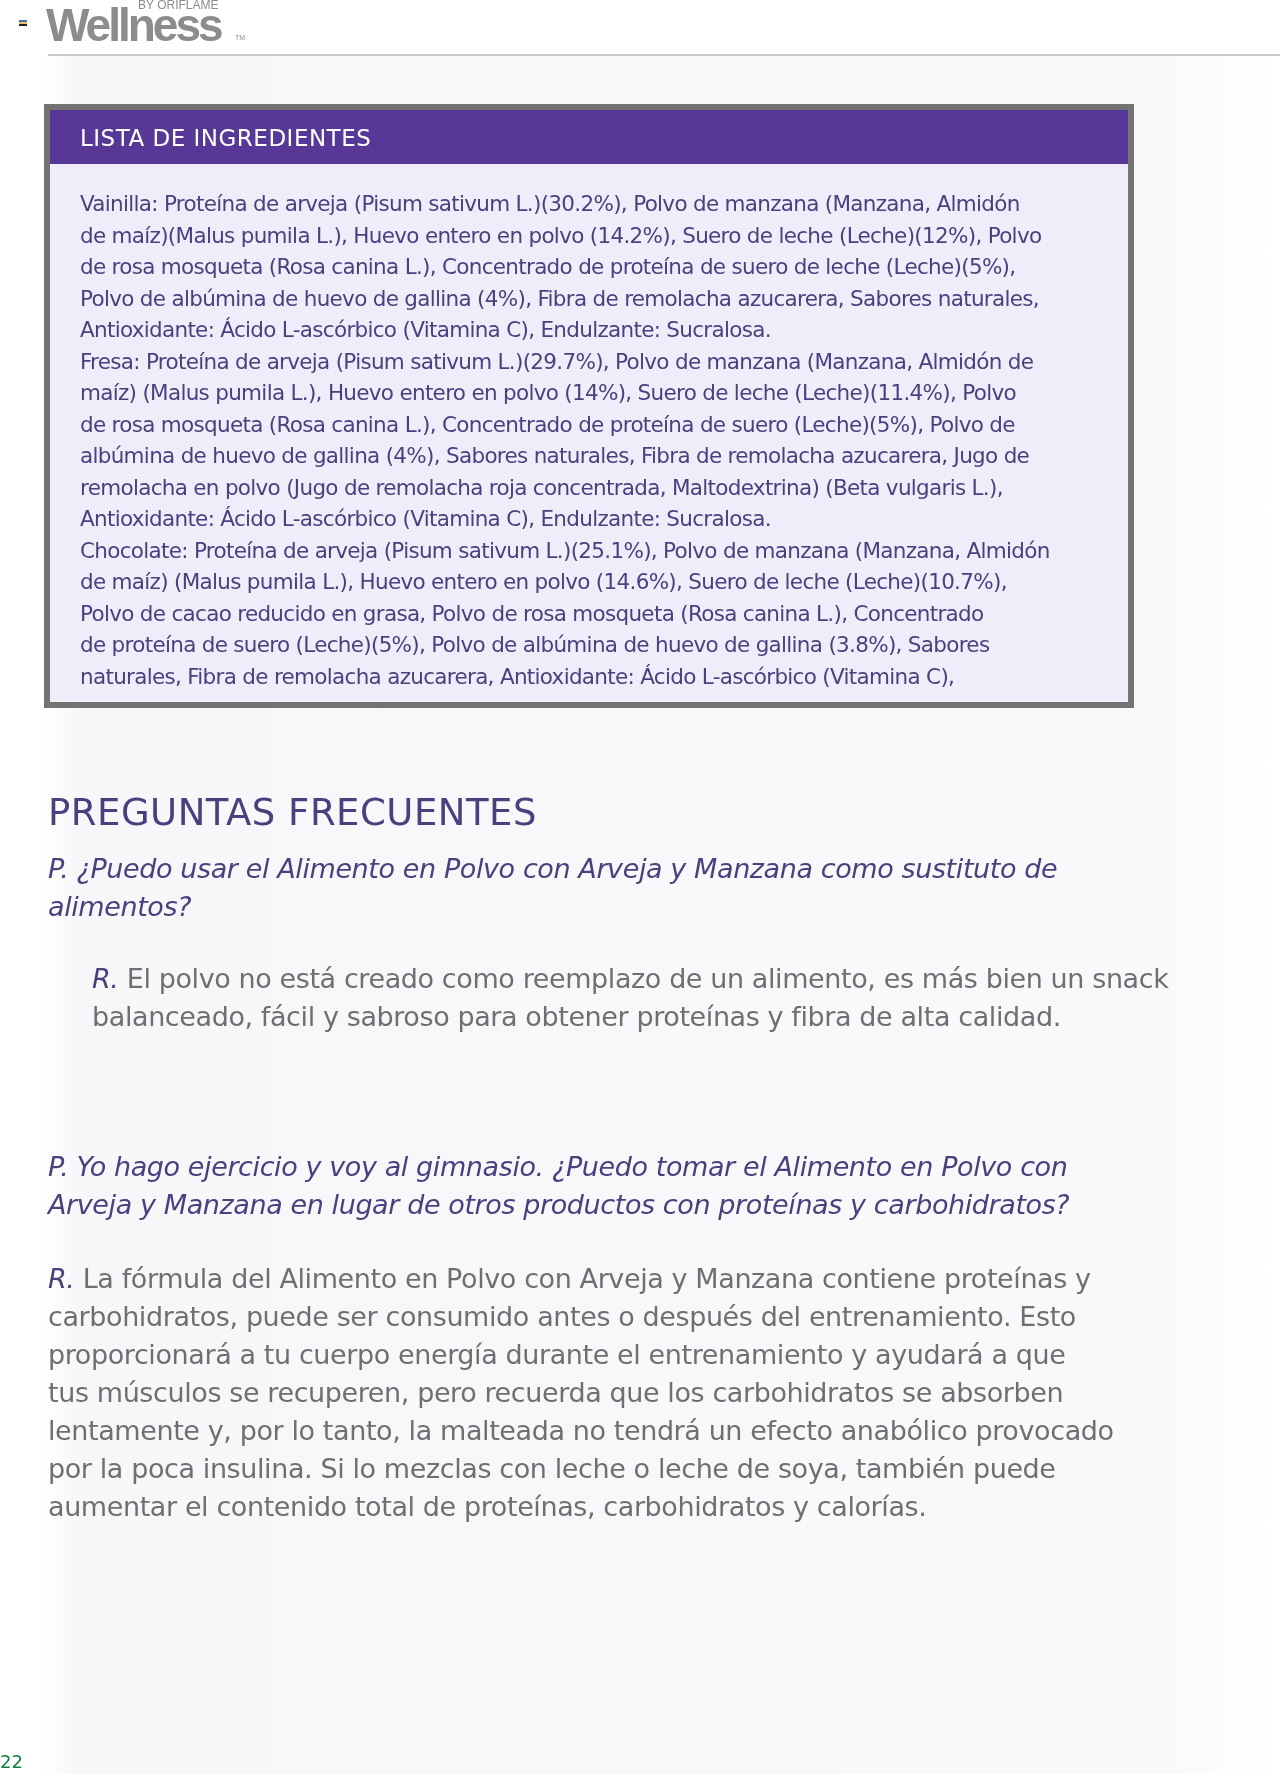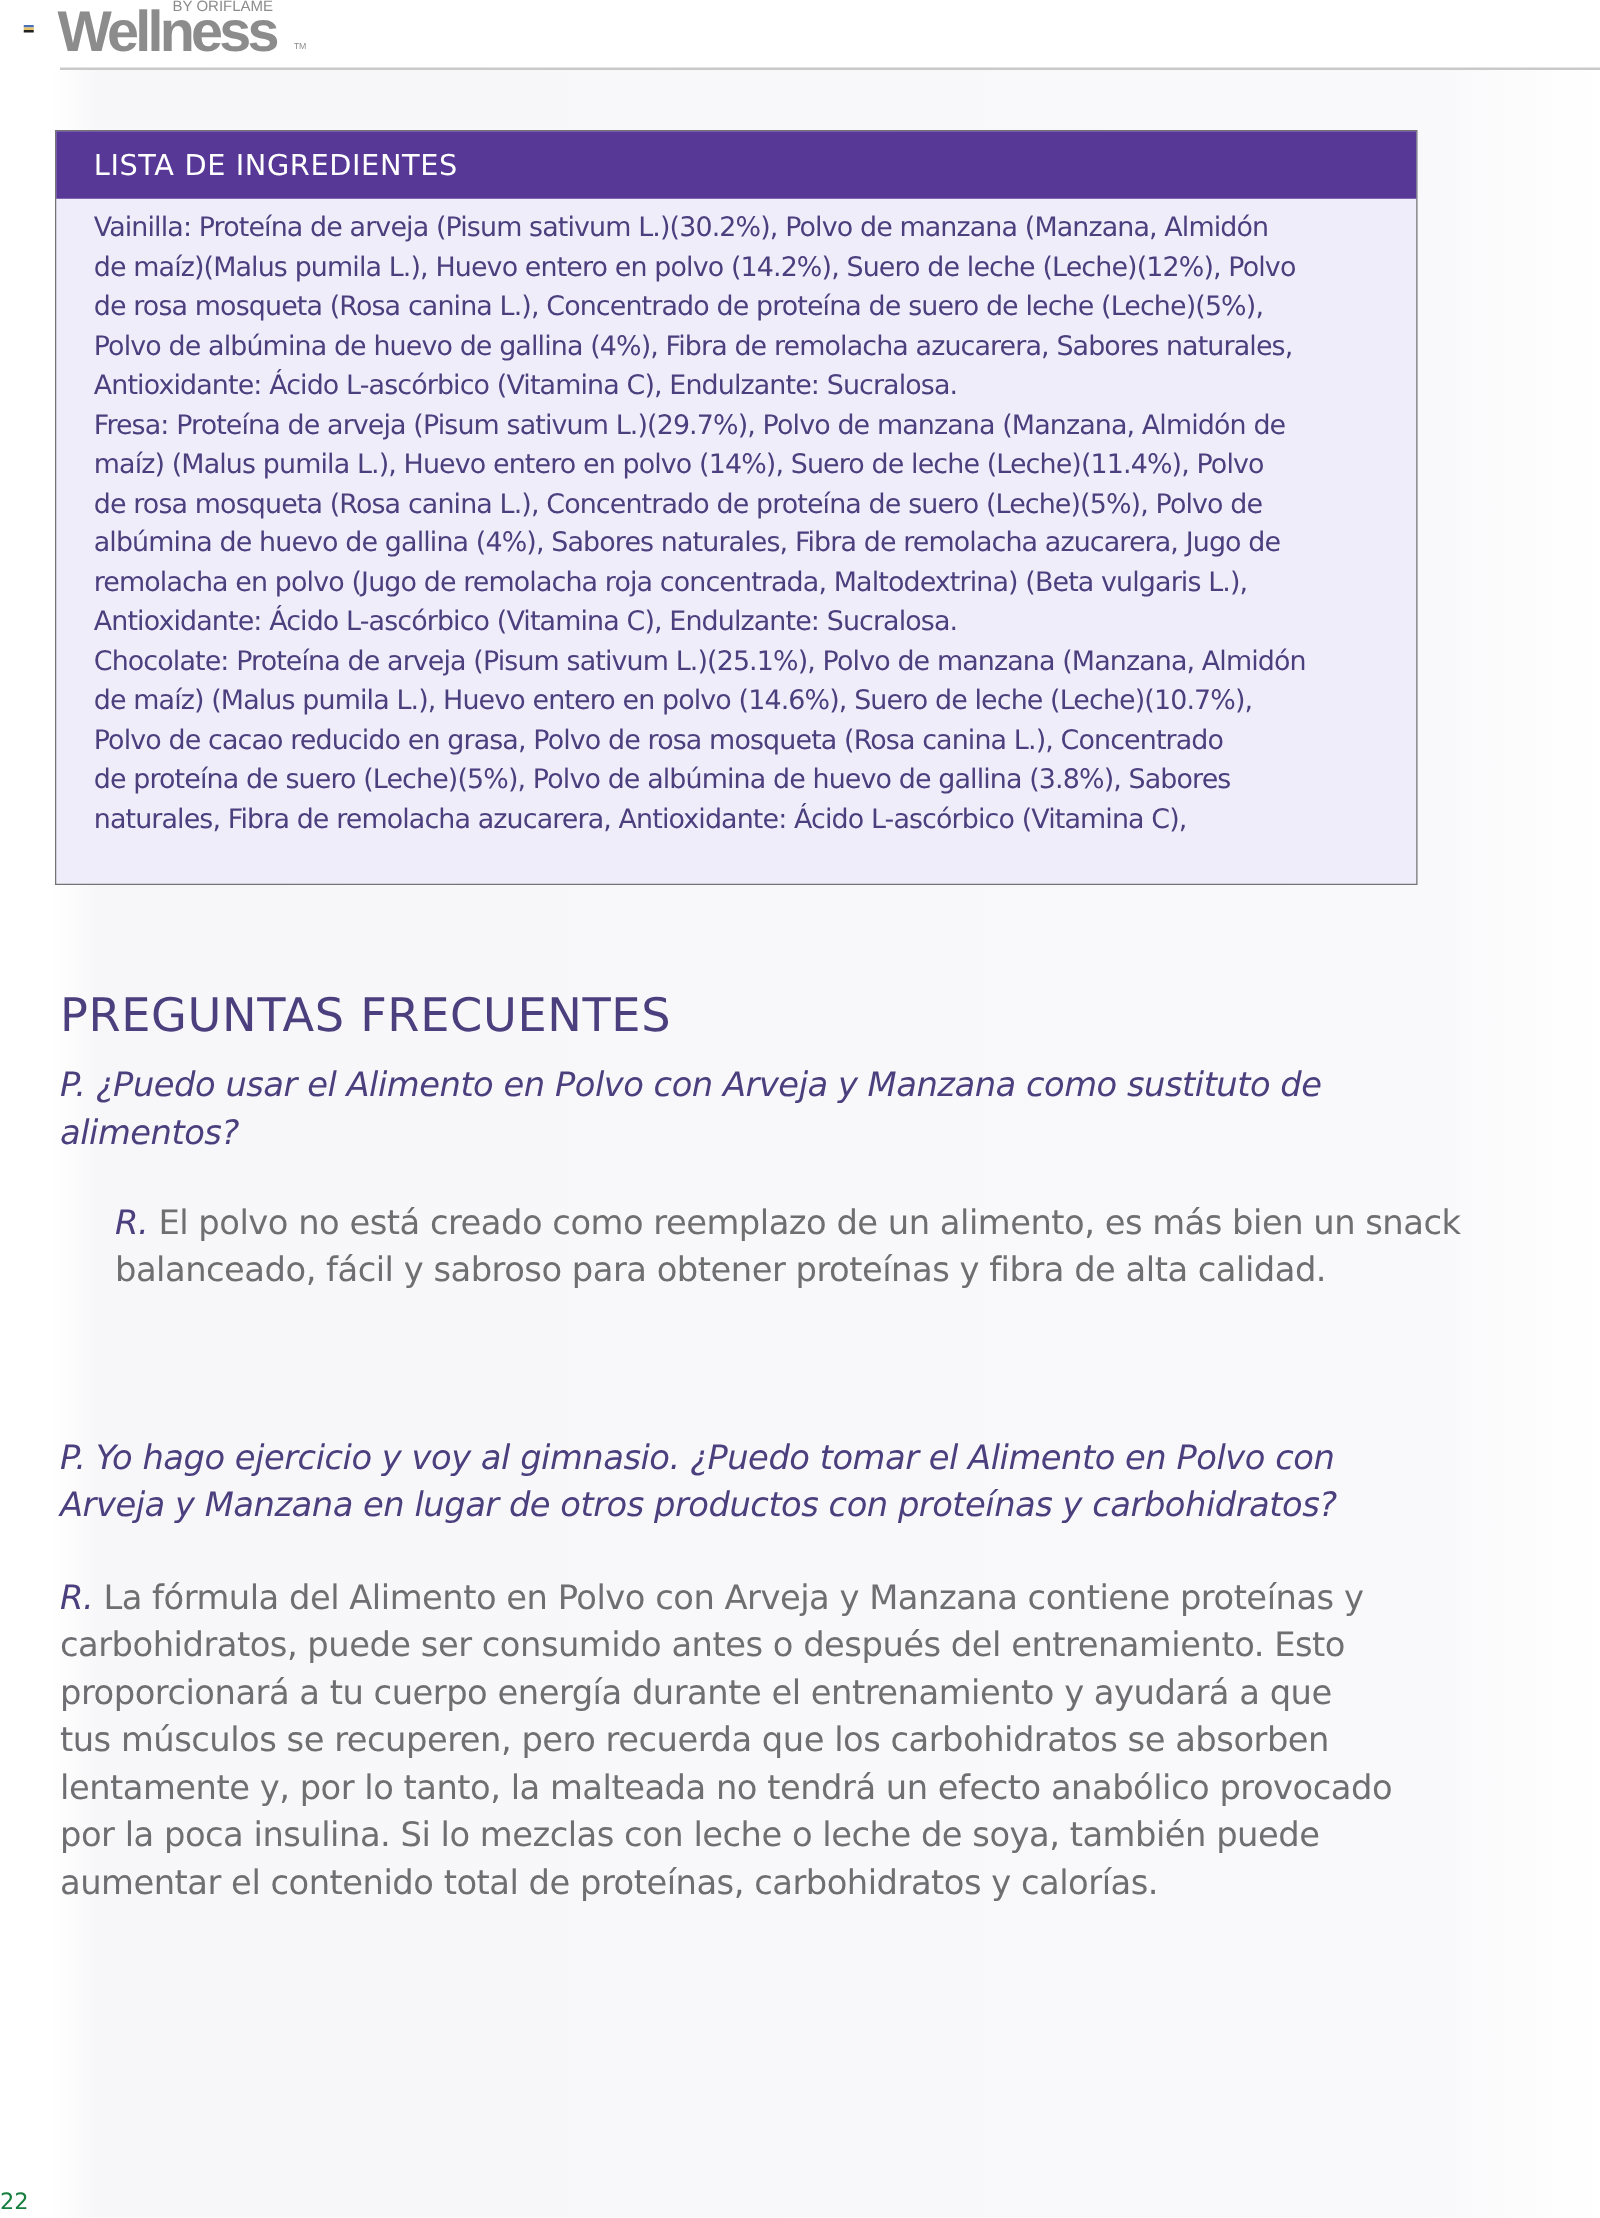--- a/index.html
+++ b/index.html
@@ -71,35 +71,35 @@
       width: 1232px;
       height: 2px;
       background: #c9c9c9;
     }
     .ingredients {
       position: absolute;
       left: 44px; top: 104px;
       width: 1090px;
       height: 604px;
       background: #f0edfa;
-      border: 1px solid #737373;
+      border: 6px solid #737373;
       box-sizing: border-box;
     }
     .ingredients-header {
       height: 54px;
       background: #573896;
       color: #ffffff;
       font-family: "DejaVu Sans", sans-serif;
       font-size: 23px;
       letter-spacing: 0.5px;
       line-height: 56px;
       padding-left: 30px;
     }
     .ingredients-body {
-      padding: 8px 20px 0 30px;
+      padding: 24px 20px 0 30px;
       color: #4b3f7e;
       font-family: "DejaVu Sans", sans-serif;
       font-size: 21.5px;
       line-height: 31.5px;
       letter-spacing: -0.7px;
       white-space: nowrap;
     }
     .ing-line { display: block; }
     .faq {
       position: absolute;

